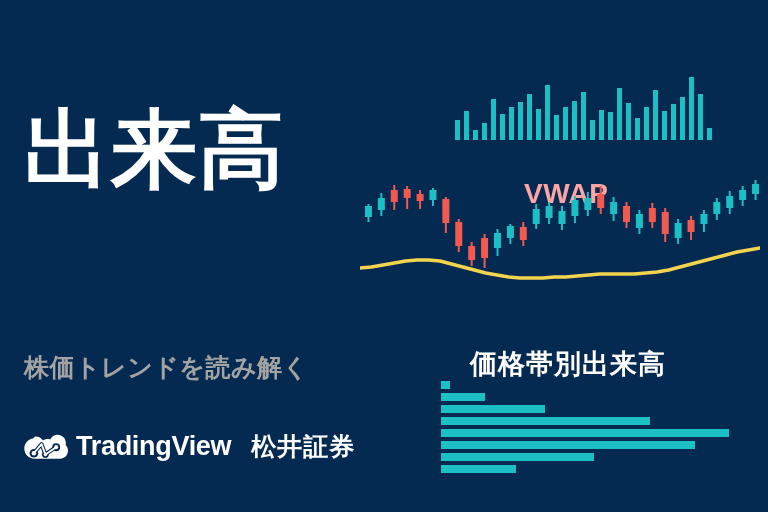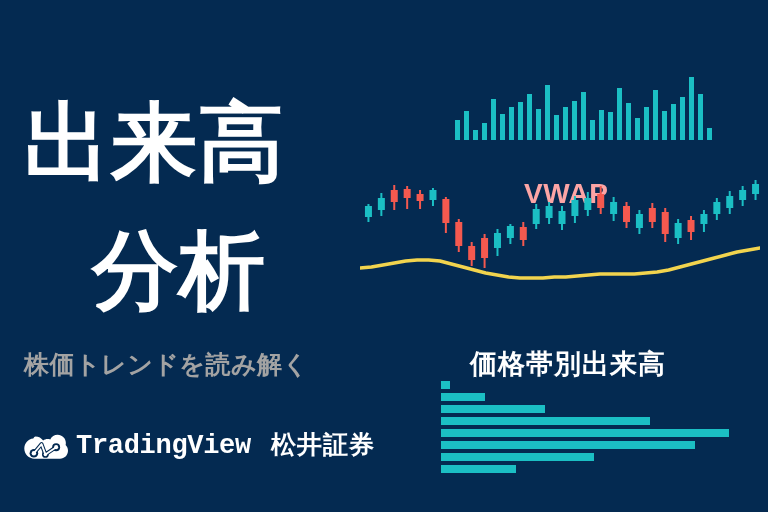--- a/index.html
+++ b/index.html
@@ -6,21 +6,21 @@
   html,body { width:768px; height:512px; }
   body {
     background:#042a51;
     font-family:"Liberation Sans","DejaVu Sans",sans-serif;
     overflow:hidden;
     position:relative;
   }
   .canvas { position:relative; width:768px; height:512px; background:#042a51; }
 
   
-  .left { position:absolute; left:0; top:0; width:400px; height:368px;font-family:Liberation Mono, monospace; }
+  .left { position:absolute; left:0; top:0; width:400px; height:368px; }
 
   .title-main {
     position:absolute; left:24px; top:106px;
     font-size:86px; line-height:86px; font-weight:700; color:#ffffff;
     letter-spacing:1px; white-space:nowrap;
   }
   .title-sub {
     position:absolute; left:92px; top:234px;
     font-size:86px; line-height:86px; font-weight:700; color:#ffffff;
     letter-spacing:1px; white-space:nowrap;
@@ -70,21 +70,20 @@
   }
   .profile-chart .hbar { height:8px; background:#1bbfc4; flex:0 0 auto; }
 </style>
 </head>
 <body>
 
 <div class="canvas">
 
   <div class="left">
     <div class="title-main">出来高</div>
-    <div class="title-sub">分析</div>
     <div class="tagline">株価トレンドを読み解く</div>
 
     <div class="footer">
       <div class="tv-logo">
         <span class="tv-mark">
           <svg viewBox="0 0 60 46" width="46" height="36" aria-hidden="true">
             <path fill="#ffffff" d="M17.5 10.5c4.2 0 7.9 2.1 10.1 5.3 1.6-1.2 3.6-1.9 5.8-1.9 1.2 0 2.4 .2 3.4 .6 1.7-3.6 5.4-6.1 9.7-6.1 5.9 0 10.7 4.8 10.7 10.7 0 .9-.1 1.8-.3 2.6 1.9 1.9 3.1 4.5 3.1 7.4 0 5.8-4.7 10.4-10.4 10.4H16.2C8.9 39.5 3 33.6 3 26.3 3 19.5 8.1 13.9 14.7 13.2c.9-1.7 1.8-2.7 2.8-2.7z"></path>
             <circle cx="15.5" cy="32.5" r="5.6" fill="#042a51"></circle>
             <circle cx="30.5" cy="34" r="4.4" fill="#042a51"></circle>
             <circle cx="44.5" cy="24.5" r="5.2" fill="#042a51"></circle>

